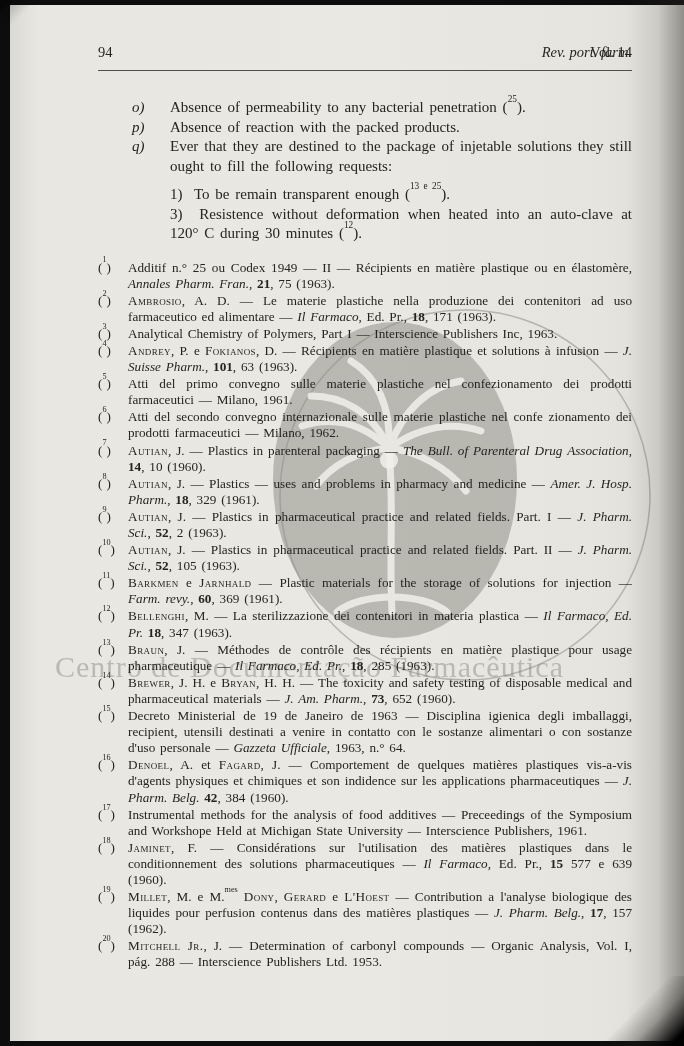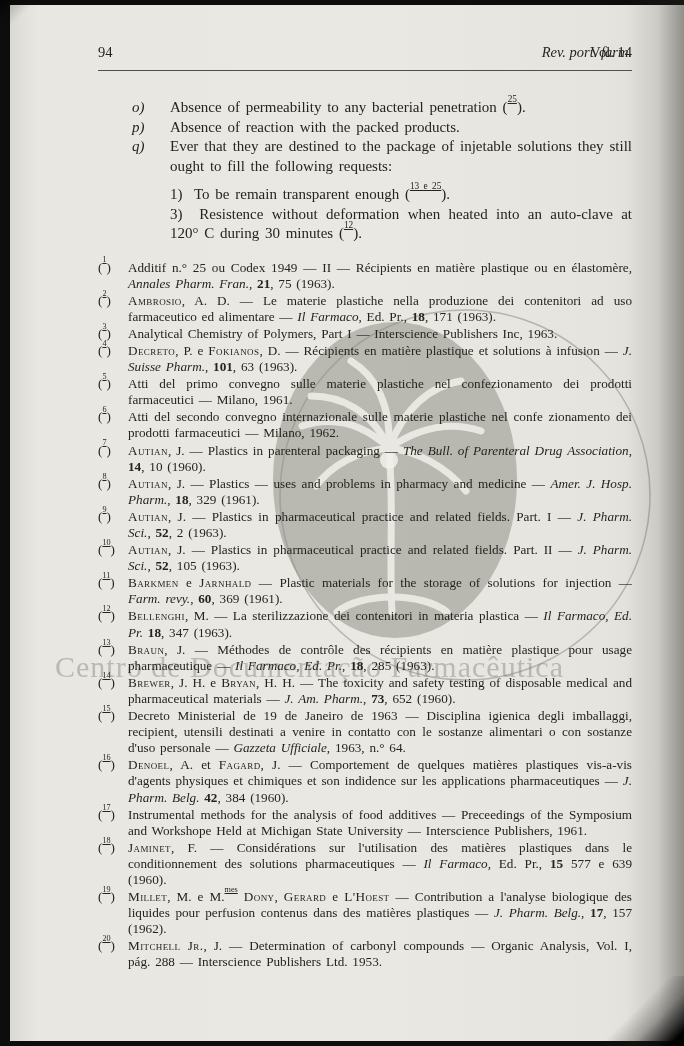--- a/index.html
+++ b/index.html
@@ -47,21 +47,21 @@
     font-size:13.5px; letter-spacing:7px; color:#2b2923;
   }
 
   #bib-list { margin-top:16px; }
   .bib-entry {
     position:relative; padding-left:30px; margin-bottom:1px;
     font-size:13.2px; line-height:16.1px; text-align:justify; word-spacing:1.5px;
   }
   .bib-entry .ref { position:absolute; left:0; top:0; }
 
-  sup.s { font-size:62%; position:relative; top:-0.45em; line-height:0;text-decoration:underline; }
+  sup.s { font-size:62%; position:relative; top:-0.45em; line-height:0; }
   .seg-i { font-style:italic; }
   .seg-b { font-weight:bold; }
   .seg-sc { font-variant:small-caps; letter-spacing:0.4px; }
 
   
   #edge-right {
     position:absolute; right:0; top:0; bottom:0; width:58px; z-index:5; pointer-events:none;
     background:linear-gradient(90deg, rgba(0,0,0,0) 0, rgba(62,60,54,0.12) 55%, rgba(40,38,34,0.42) 100%);
   }
   #corner-br {
@@ -116,21 +116,21 @@
       <div id="sub-list">
           <div class="sub-item"><span>1)&nbsp;&nbsp;To be remain transparent enough (</span><sup class="s">13 e 25</sup><span>).</span></div>
           <div class="sub-item"><span>3)&nbsp;&nbsp;Resistence without deformation when heated into an auto-clave at 120° C during 30 minutes (</span><sup class="s">12</sup><span>).</span></div>
         </div>
 
 
       <div id="bib-list">
           <div class="bib-entry"><span class="ref">(<sup class="s">1</sup>)</span><span>Additif n.° 25 ou Codex 1949 — II — Récipients en matière plastique ou en élastomère, </span><span class="seg-i">Annales Pharm. Fran.</span><span>, </span><span class="seg-b">21</span><span>, 75 (1963).</span></div>
           <div class="bib-entry"><span class="ref">(<sup class="s">2</sup>)</span><span class="seg-sc">Ambrosio</span><span>, A. D. — Le materie plastiche nella produzione dei contenitori ad uso farmaceutico ed alimentare — </span><span class="seg-i">Il Farmaco</span><span>, Ed. Pr., </span><span class="seg-b">18</span><span>, 171 (1963).</span></div>
           <div class="bib-entry"><span class="ref">(<sup class="s">3</sup>)</span><span>Analytical Chemistry of Polymers, Part I — Interscience Publishers Inc, 1963.</span></div>
-          <div class="bib-entry"><span class="ref">(<sup class="s">4</sup>)</span><span class="seg-sc">Decreto</span><span>, P. e </span><span class="seg-sc">Fokianos</span><span>, D. — Récipients en matière plastique et solutions à infusion — </span><span class="seg-i">J. Suisse Pharm.</span><span>, </span><span class="seg-b">101</span><span>, 63 (1963).</span></div>
+          <div class="bib-entry"><span class="ref">(<sup class="s">4</sup>)</span><span class="seg-sc">Andrey</span><span>, P. e </span><span class="seg-sc">Fokianos</span><span>, D. — Récipients en matière plastique et solutions à infusion — </span><span class="seg-i">J. Suisse Pharm.</span><span>, </span><span class="seg-b">101</span><span>, 63 (1963).</span></div>
           <div class="bib-entry"><span class="ref">(<sup class="s">5</sup>)</span><span>Atti del primo convegno sulle materie plastiche nel confezionamento dei prodotti farmaceutici — Milano, 1961.</span></div>
           <div class="bib-entry"><span class="ref">(<sup class="s">6</sup>)</span><span>Atti del secondo convegno internazionale sulle materie plastiche nel confe zionamento dei prodotti farmaceutici — Milano, 1962.</span></div>
           <div class="bib-entry"><span class="ref">(<sup class="s">7</sup>)</span><span class="seg-sc">Autian</span><span>, J. — Plastics in parenteral packaging — </span><span class="seg-i">The Bull. of Parenteral Drug Association</span><span>, </span><span class="seg-b">14</span><span>, 10 (1960).</span></div>
           <div class="bib-entry"><span class="ref">(<sup class="s">8</sup>)</span><span class="seg-sc">Autian</span><span>, J. — Plastics — uses and problems in pharmacy and medicine — </span><span class="seg-i">Amer. J. Hosp. Pharm.</span><span>, </span><span class="seg-b">18</span><span>, 329 (1961).</span></div>
           <div class="bib-entry"><span class="ref">(<sup class="s">9</sup>)</span><span class="seg-sc">Autian</span><span>, J. — Plastics in pharmaceutical practice and related fields. Part. I — </span><span class="seg-i">J. Pharm. Sci.</span><span>, </span><span class="seg-b">52</span><span>, 2 (1963).</span></div>
           <div class="bib-entry"><span class="ref">(<sup class="s">10</sup>)</span><span class="seg-sc">Autian</span><span>, J. — Plastics in pharmaceutical practice and related fields. Part. II — </span><span class="seg-i">J. Pharm. Sci.</span><span>, </span><span class="seg-b">52</span><span>, 105 (1963).</span></div>
           <div class="bib-entry"><span class="ref">(<sup class="s">11</sup>)</span><span class="seg-sc">Barkmen</span><span> e </span><span class="seg-sc">Jarnhald</span><span> — Plastic materials for the storage of solutions for injection — </span><span class="seg-i">Farm. revy.</span><span>, </span><span class="seg-b">60</span><span>, 369 (1961).</span></div>
           <div class="bib-entry"><span class="ref">(<sup class="s">12</sup>)</span><span class="seg-sc">Bellenghi</span><span>, M. — La sterilizzazione dei contenitori in materia plastica — </span><span class="seg-i">Il Farmaco, Ed. Pr.</span><span> </span><span class="seg-b">18</span><span>, 347 (1963).</span></div>
           <div class="bib-entry"><span class="ref">(<sup class="s">13</sup>)</span><span class="seg-sc">Braun</span><span>, J. — Méthodes de contrôle des récipients en matière plastique pour usage pharmaceutique — </span><span class="seg-i">Il Farmaco, Ed. Pr.</span><span>, </span><span class="seg-b">18</span><span>, 285 (1963).</span></div>
           <div class="bib-entry"><span class="ref">(<sup class="s">14</sup>)</span><span class="seg-sc">Brewer</span><span>, J. H. e </span><span class="seg-sc">Bryan</span><span>, H. H. — The toxicity and safety testing of disposable medical and pharmaceutical materials — </span><span class="seg-i">J. Am. Pharm.</span><span>, </span><span class="seg-b">73</span><span>, 652 (1960).</span></div>

